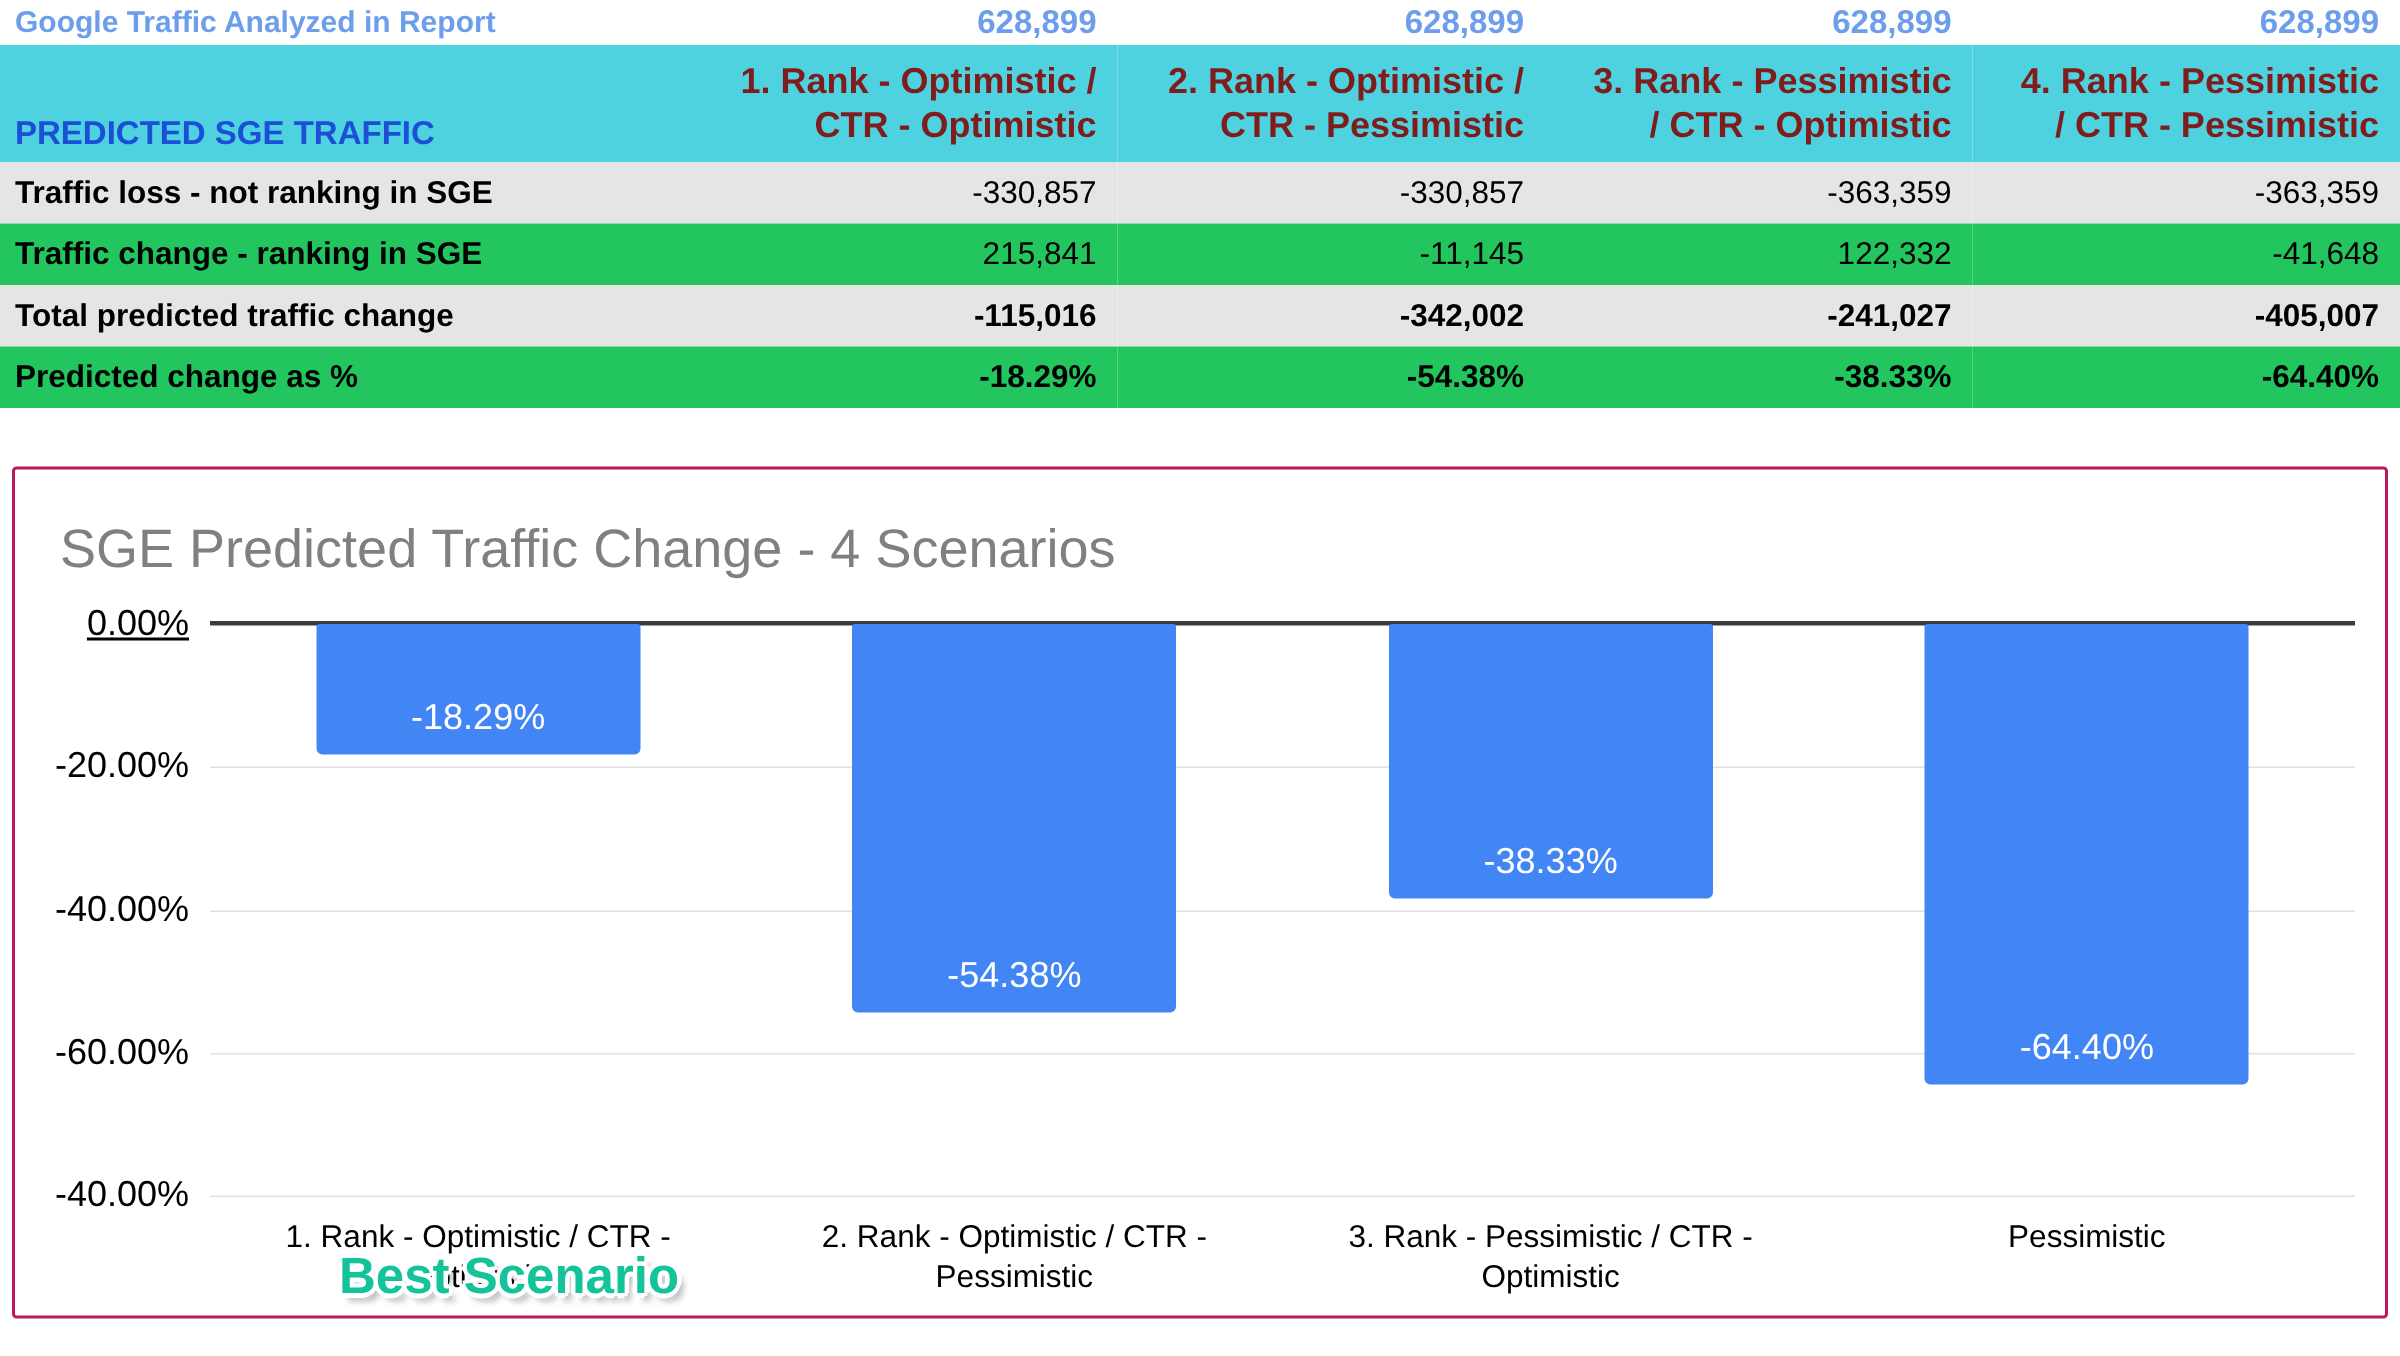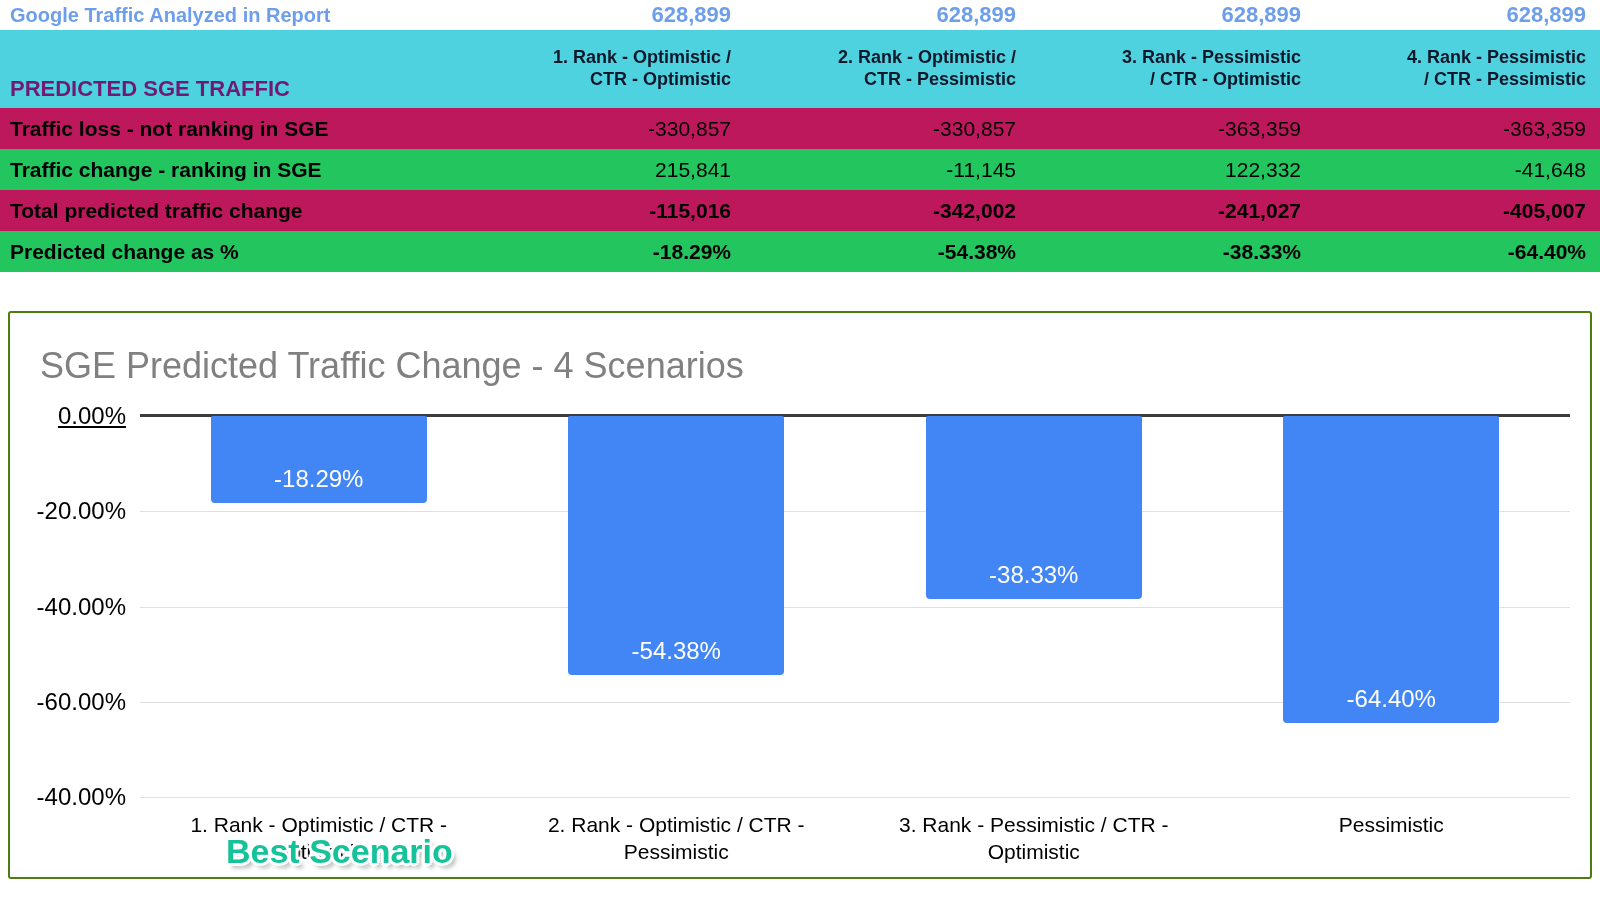--- a/index.html
+++ b/index.html
@@ -31,39 +31,39 @@
   tr.row-traffic-analyzed .val {
     color: #6d9eeb;
     font-weight: bold;
     font-size: 22px;
     text-align: right;
     padding-right: 14px;
   }
 
   tr.row-header { height: 78px; background: #4ed2e0; }
   tr.row-header .hdr-main {
-    color: #701a75;
+    color: #1d4ed8;
     font-weight: bold;
     font-size: 22px;
     padding-left: 10px;
     text-align: left;
     vertical-align: bottom;
     padding-bottom: 6px;
   }
   tr.row-header .hdr-col {
-    color: #0f172a;
-    font-weight: bold;
-    font-size: 18px;
+    color: #7f1d1d;
+    font-weight: bold;
+    font-size: 24px;
     text-align: right;
     padding-right: 14px;
     line-height: 1.22;
   }
 
   tr.data-row { height: 41px; }
-  tr.data-row.odd  { background: #be185d; margin-left: 29px; }
+  tr.data-row.odd  { background: #e5e5e5; margin-left: 29px; }
   tr.data-row.even { background: #22c55e; }
   tr.data-row .lbl {
     color: #000000;
     font-weight: bold;
     font-size: 21px;
     padding-left: 10px;
     text-align: left;
     white-space: nowrap;
   }
   tr.data-row .val {
@@ -76,21 +76,21 @@
   tr.data-row.bold .val { font-weight: bold; }
 
   
   .chart-card {
     position: absolute;
     left: 8px;
     top: 311px;
     width: 1584px;
     height: 568px;
     background: #ffffff;
-    border: 2px solid #4d7c0f;
+    border: 2px solid #be185d;
     border-radius: 3px;
   }
   .chart-title {
     position: absolute;
     left: 30px;
     top: 32px;
     font-size: 36px;
     color: #808080;
     font-weight: normal;
     white-space: nowrap;

